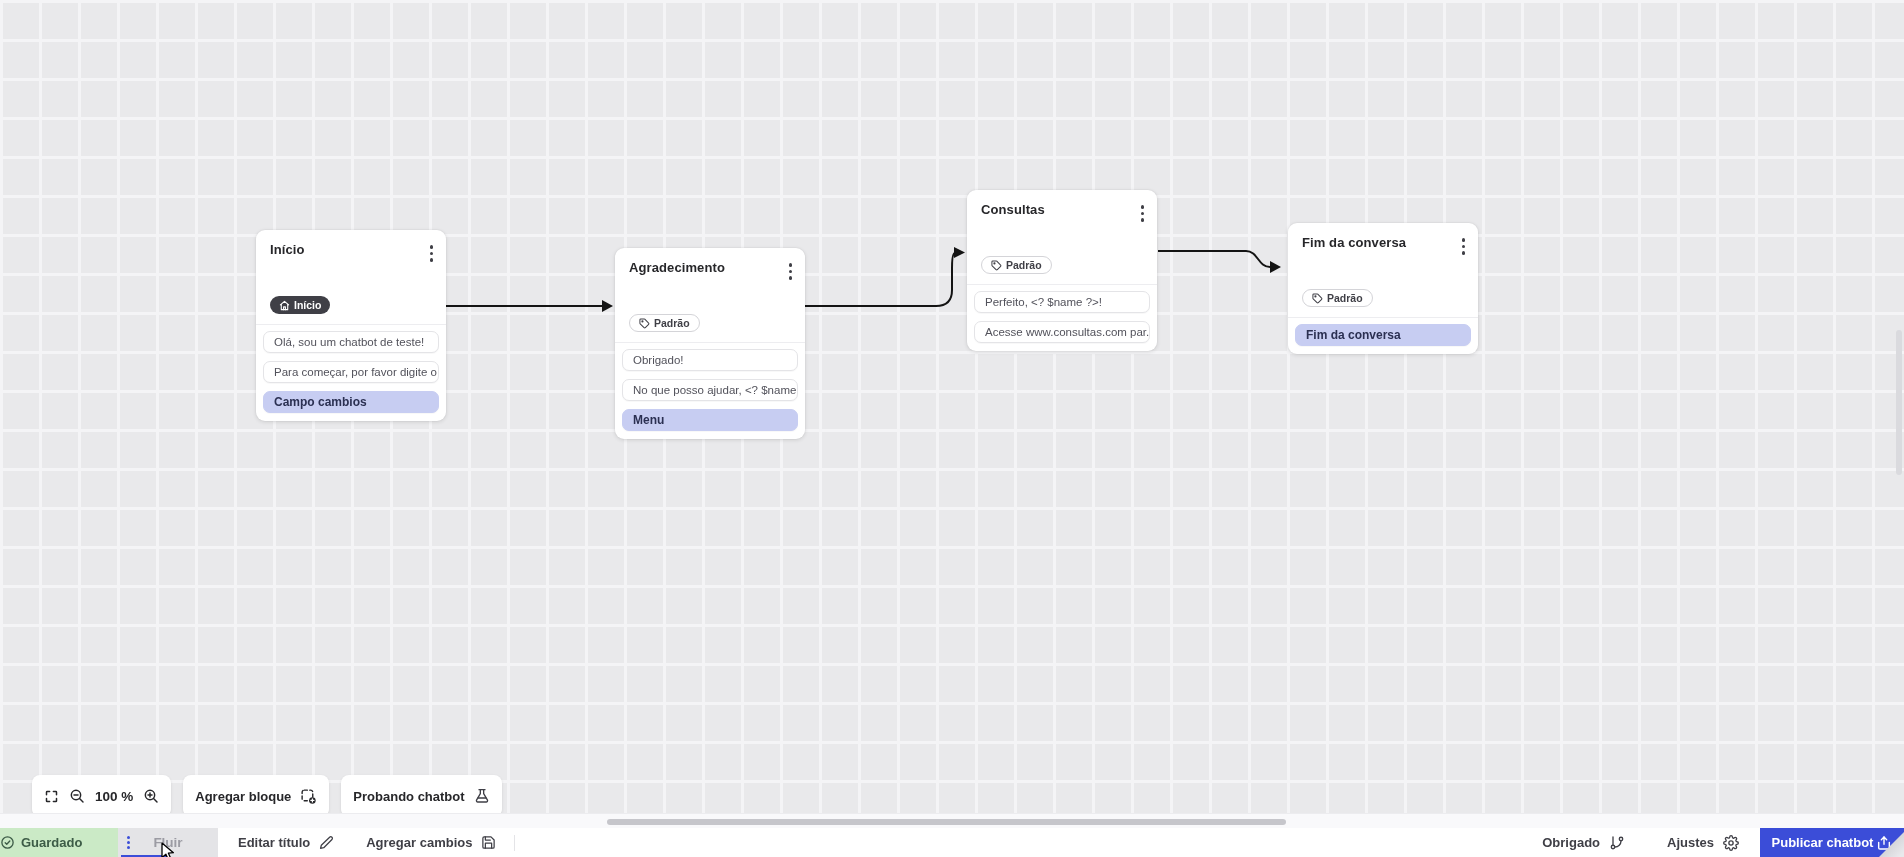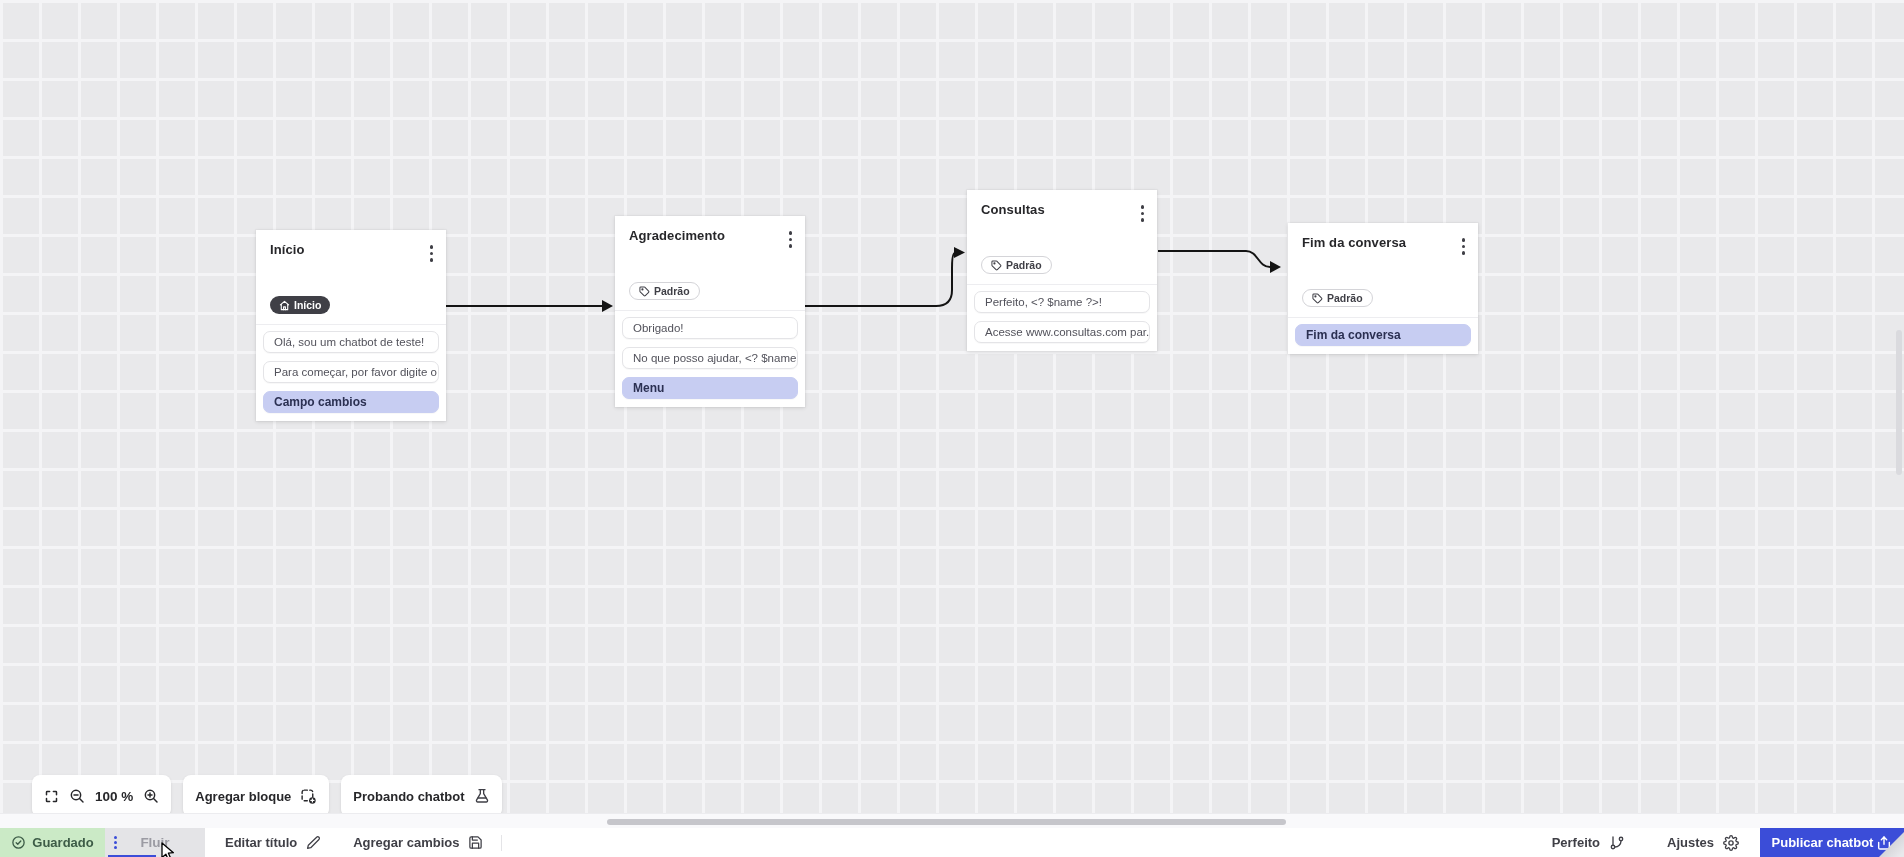--- a/index.html
+++ b/index.html
@@ -17,21 +17,21 @@
     background-color:#e9e9eb;
     background-image:
       linear-gradient(to right, #f4f4f6 3px, transparent 3px),
       linear-gradient(to bottom, #f4f4f6 3px, transparent 3px);
     background-size:39px 39px;
     overflow:hidden;
   }
 
   
   .node {
-    position:absolute; width:190px; background:#fff; border-radius:0;
+    position:absolute; width:190px; background:#fff; border-radius:9px;
     box-shadow:0 1px 4px rgba(0,0,0,.12), 0 0 0 1px rgba(0,0,0,.02);
   }
   .node-header { position:relative; padding:12px 12px 0 14px; }
   .node-title { font-size:13px; font-weight:700; color:#27272a; letter-spacing:.1px; }
   .kebab { position:absolute; right:11px; top:13px; display:flex; flex-direction:column; gap:3px; padding:2px; cursor:pointer; }
   .kebab i { width:3.5px; height:3.5px; border-radius:50%; background:#3f3f46; display:block; }
   .badge-row { margin:7px 0 9px; }
   .badge {
     display:inline-flex; align-items:center; gap:4px; height:18px; padding:0 9px;
     border-radius:999px; font-size:10.5px; font-weight:700;margin-top:32px;
@@ -75,22 +75,22 @@
   }
   .hscroll-thumb { position:absolute; left:607px; top:5px; width:679px; height:6px; border-radius:3px; background:#c6c6cb; }
   .vscroll-thumb { position:absolute; right:2px; top:330px; width:6px; height:145px; border-radius:3px; background:#dadade; }
 
   
   .statusbar {
     position:absolute; left:0; top:828px; width:1904px; height:29px;
     background:#fff; display:flex; align-items:stretch; font-size:13px; color:#3f3f46;
   }
   .saved-chip {
-    width:105px; background:#cbeac6; color:#3d5c47;
-    display:flex; align-items:center; justify-content:center; gap:6px; font-weight:700;
+    width:118px; background:#cbeac6; color:#3d5c47;
+    display:flex; align-items:center; gap:6px; font-weight:700;
   }
   .fluir-tab {
     position:relative; width:100px; background:#e4e4e7; color:#9b9ba3; font-weight:700; font-size:13.5px;
     display:flex; align-items:center; justify-content:center; cursor:pointer;
   }
   .fluir-dots { position:absolute; left:9px; top:8px; display:flex; flex-direction:column; gap:2.2px; }
   .fluir-dots i { width:3px; height:3px; border-radius:50%; background:#3b4dd8; display:block; }
   .fluir-underline { position:absolute; left:3px; bottom:0; width:48px; height:2.5px; background:#3b4dd8; }
   .bar-btn {
     display:flex; align-items:center; gap:9px; padding:0 12px; margin-left:8px;
@@ -149,21 +149,21 @@
       </div>
     </div>
     <div class="node-divider"></div>
     <div class="node-items">
       <div class="item">Olá, sou um chatbot de teste!</div>
       <div class="item">Para começar, por favor digite o ...</div>
       <div class="item highlight">Campo cambios</div>
     </div>
   </div>
 
-  <div class="node" style="left:615px; top:216px;">
+  <div class="node" style="left:615px; top:248px;">
     <div class="node-header">
       <div class="node-title">Agradecimento</div>
       <div class="kebab">
           <i></i>
           <i></i>
           <i></i>
         </div>
       <div class="badge-row">
         <span class="badge light">
           <svg class="icon" width="11" height="11" viewBox="0 0 24 24" fill="none" stroke="#3f3f46" stroke-width="2.2" stroke-linecap="round" stroke-linejoin="round">
@@ -321,21 +321,21 @@
     <svg class="icon" width="15" height="15" viewBox="0 0 24 24" fill="none" stroke="#3f3f46" stroke-width="2" stroke-linecap="round" stroke-linejoin="round">
         <path d="M19 21H5a2 2 0 0 1-2-2V5a2 2 0 0 1 2-2h11l5 5v11a2 2 0 0 1-2 2z"></path>
         <path d="M17 21v-8H7v8"></path>
         <path d="M7 3v5h8"></path>
       </svg>
   </div>
   <div class="bar-divider"></div>
 
   <div class="bar-right">
     <div class="bar-btn">
-      <span>Perfeito</span>
+      <span>Obrigado</span>
       <svg class="icon" width="16" height="16" viewBox="0 0 24 24" fill="none" stroke="#3f3f46" stroke-width="2" stroke-linecap="round" stroke-linejoin="round">
           <line x1="6" y1="3" x2="6" y2="15"></line>
           <circle cx="18" cy="6" r="2.6"></circle>
           <circle cx="6" cy="18" r="2.6"></circle>
           <path d="M18 9a9 9 0 0 1-9 9"></path>
         </svg>
     </div>
     <div class="bar-btn">
       <span>Ajustes</span>
       <svg class="icon" width="16" height="16" viewBox="0 0 24 24" fill="none" stroke="#3f3f46" stroke-width="2" stroke-linecap="round" stroke-linejoin="round">

